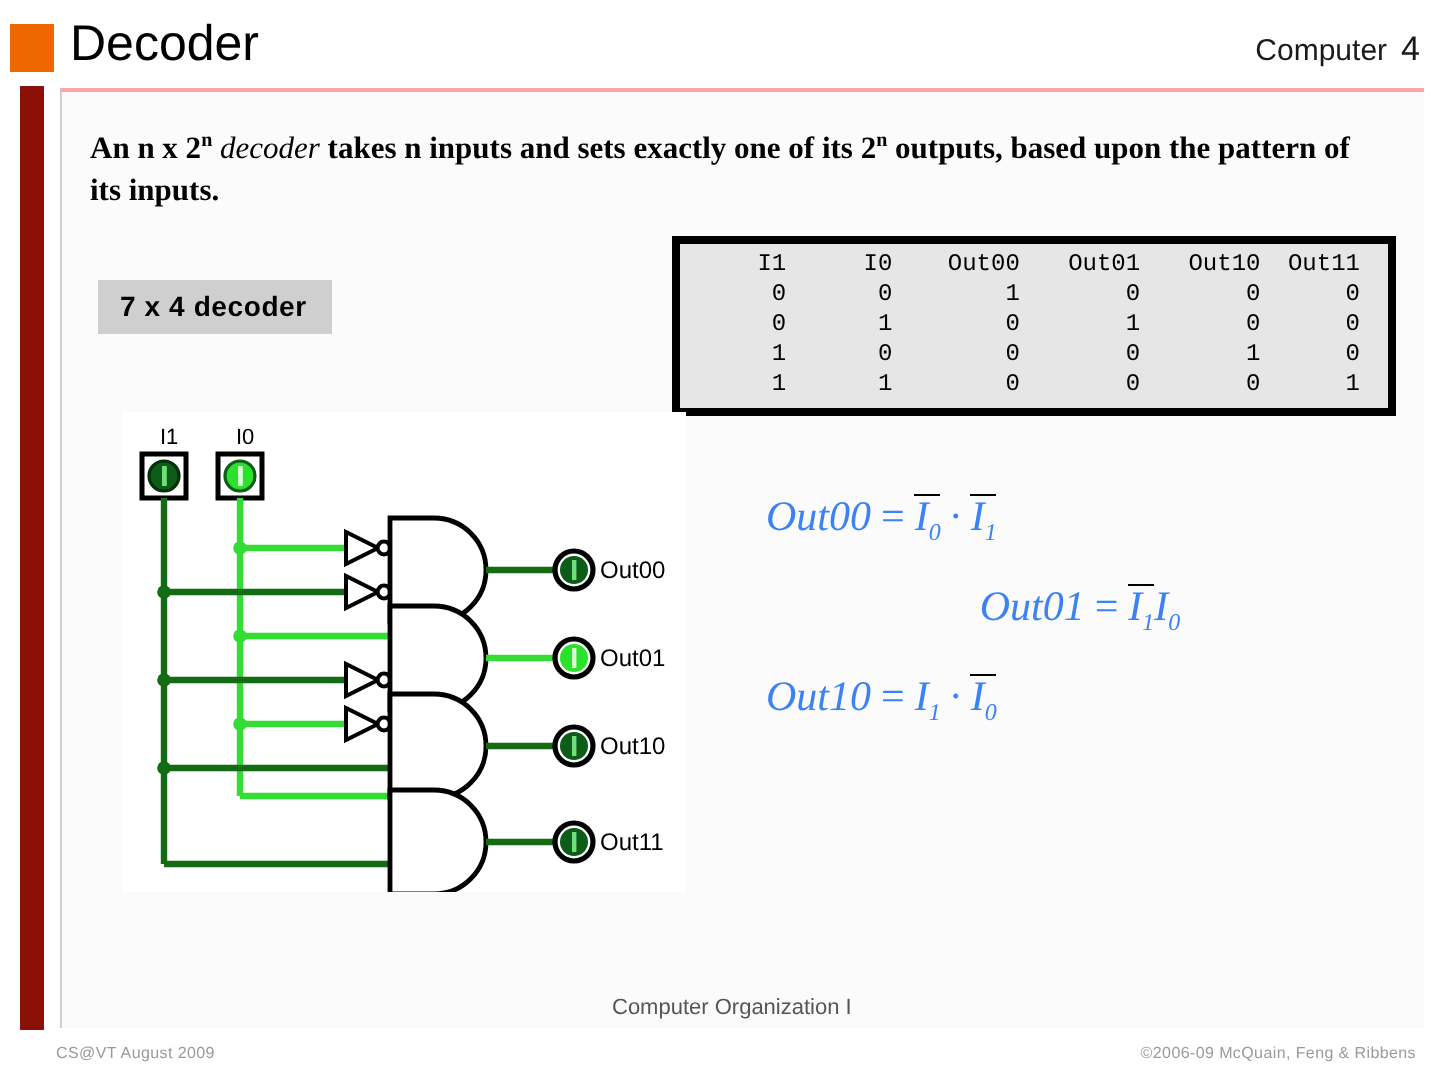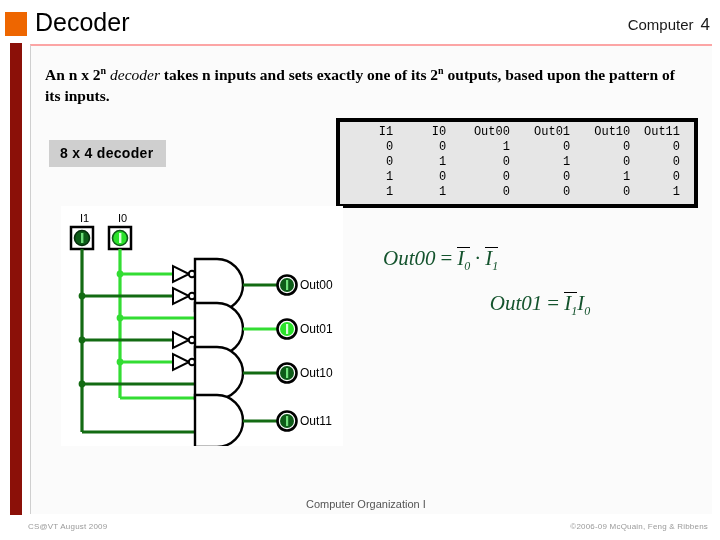--- a/index.html
+++ b/index.html
@@ -92,21 +92,21 @@
   }
   #circuit-figure svg{display:block;}
 
   
   #equations{
     position:absolute;left:352px;top:200px;width:300px;
   }
   .equation{
     font-family:"Liberation Serif", serif;
     font-style:italic;
-    font-size:21px;color:#14532d;
+    font-size:21px;color:#3b82f6;
     height:45px;
     white-space:nowrap;
   }
   .equation .name{letter-spacing:0px;}
   .equation .eq{font-style:normal;margin:0 5px;}
   .equation .dot{font-style:normal;margin:0 4px;}
   .ovr{
     display:inline-block;
     border-top:1.4px solid #000;
     padding-top:1px;
@@ -140,21 +140,21 @@
 </div>
 
 <div id="left-accent-bar"></div>
 
 <div id="content-panel">
 
   <div id="intro-text">
     <span>An n x 2</span><sup>n</sup><span class="ital"> decoder</span><span> takes n inputs and sets exactly one of its 2</span><sup>n</sup><span> outputs, based upon the pattern of its inputs.</span>
   </div>
 
-  <div id="decoder-label">8 x 4 decoder</div>
+  <div id="decoder-label">7 x 4 decoder</div>
 
   <div id="truth-table-box">
     <table id="truth-table">
       <thead>
         <tr>
           <th class="c0">I1</th>
           <th class="c1">I0</th>
           <th class="c2">Out00</th>
           <th class="c3">Out01</th>
           <th class="c4">Out10</th>
@@ -327,20 +327,23 @@
   <div id="equations">
 
     <div class="equation">
       <span class="name">Out00</span><span class="eq">=</span><span class="ovr">I<span class="sub">0</span></span><span class="dot">·</span><span class="ovr">I<span class="sub">1</span></span>
     </div>
 
     <div class="equation" style="padding-left:14px;text-align:center;">
       <span class="name">Out01</span><span class="eq">=</span><span class="ovr">I<span class="sub">1</span></span><span>I<span class="sub">0</span></span>
     </div>
 
+    <div class="equation">
+      <span class="name">Out10</span><span class="eq">=</span><span>I<span class="sub">1</span></span><span class="dot">·</span><span class="ovr">I<span class="sub">0</span></span>
+    </div>
 
 
   </div>
 </div>
 
 <div id="footer-left">CS@VT August 2009</div>
 <div id="footer-center">Computer Organization I</div>
 <div id="footer-right">©2006-09 McQuain, Feng &amp; Ribbens</div>
 
 </body></html>

